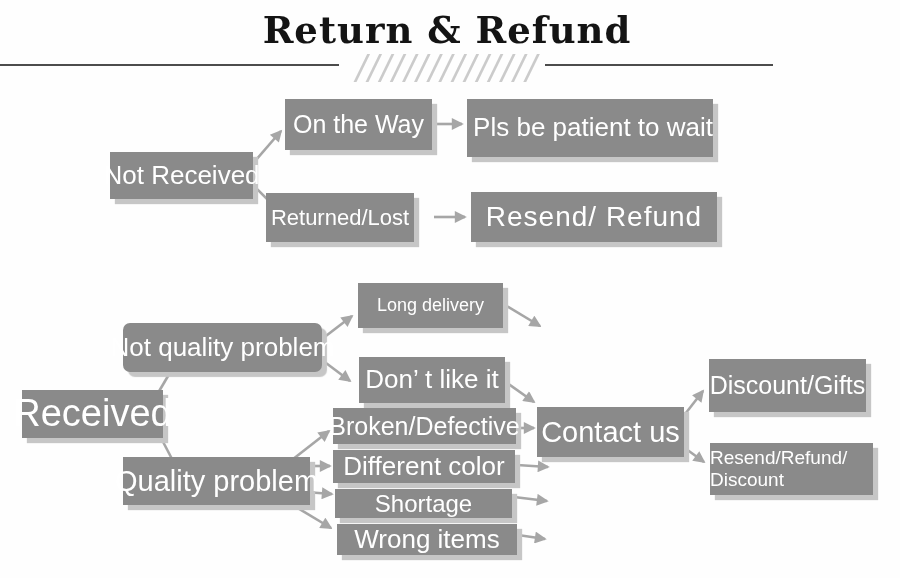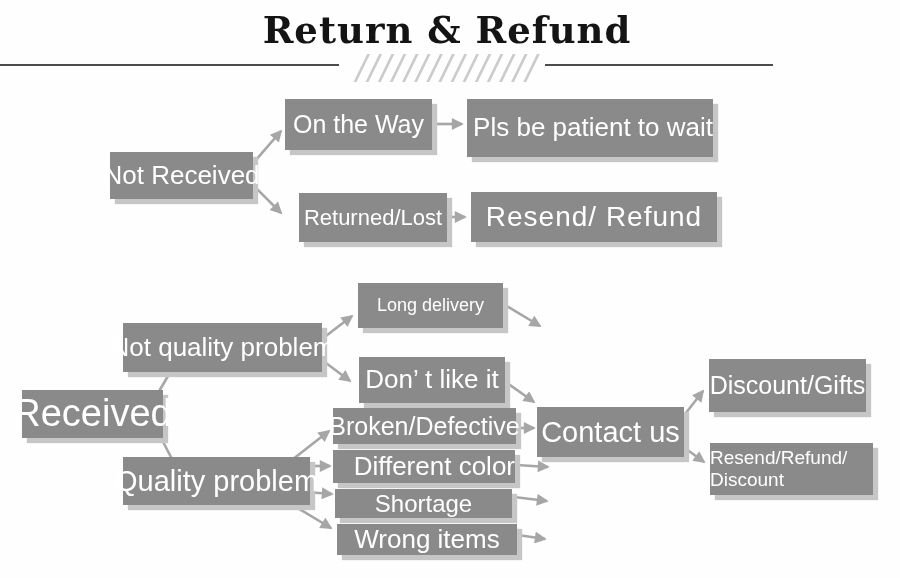--- a/index.html
+++ b/index.html
@@ -38,29 +38,29 @@
     display:flex;align-items:center;justify-content:center;
     box-shadow:5px 5px 1px var(--box-shadow);
     white-space:nowrap;line-height:1.05;
   }
   .node.align-left{justify-content:flex-start;}
   .two-line{white-space:normal;line-height:1.15;text-align:left;}
   
   .n-not-received   {left:110px;top:152px;width:143px;height:47px;font-size:26px;}
   .n-on-the-way     {left:285px;top:99px; width:147px;height:51px;font-size:25px;}
   .n-pls-wait       {left:467px;top:99px; width:246px;height:58px;font-size:26px;justify-content:flex-end;}
-  .n-returned-lost  {left:299px;top:193px;width:148px;height:49px;font-size:22px;}
+  .n-returned-lost  {left:266px;top:193px;width:148px;height:49px;font-size:22px;}
   .n-resend-refund  {left:471px;top:192px;width:246px;height:50px;font-size:28px;letter-spacing:1px;}
   .n-received       {left:22px; top:390px;width:141px;height:48px;font-size:38px;}
-  .n-not-quality    {left:123px;top:323px;width:199px;height:49px;font-size:26px;}
+  .n-not-quality    {left:123px;top:323px;width:199px;height:49px;font-size:26px;border-radius:7px;}
   .n-long-delivery  {left:358px;top:283px;width:145px;height:45px;font-size:18px;}
   .n-dont-like      {left:359px;top:357px;width:146px;height:46px;font-size:26px;}
   .n-quality        {left:123px;top:457px;width:187px;height:48px;font-size:29px;}
   .n-broken         {left:333px;top:408px;width:183px;height:36px;font-size:25px;}
-  .n-different-color{left:333px;top:450px;width:182px;height:33px;font-size:26px;justify-content:flex-end;}
+  .n-different-color{left:333px;top:450px;width:182px;height:33px;font-size:26px;}
   .n-shortage       {left:335px;top:489px;width:177px;height:29px;font-size:24px;}
   .n-wrong-items    {left:337px;top:524px;width:180px;height:31px;font-size:26px;}
   .n-contact-us     {left:537px;top:407px;width:147px;height:50px;font-size:29px;}
   .n-discount-gifts {left:709px;top:359px;width:157px;height:53px;font-size:25px;}
   .n-rrd            {left:710px;top:443px;width:163px;height:52px;font-size:19px;padding-left:0;box-sizing:border-box;}
 </style>
 </head>
 <body>
 
 <div id="stage">

